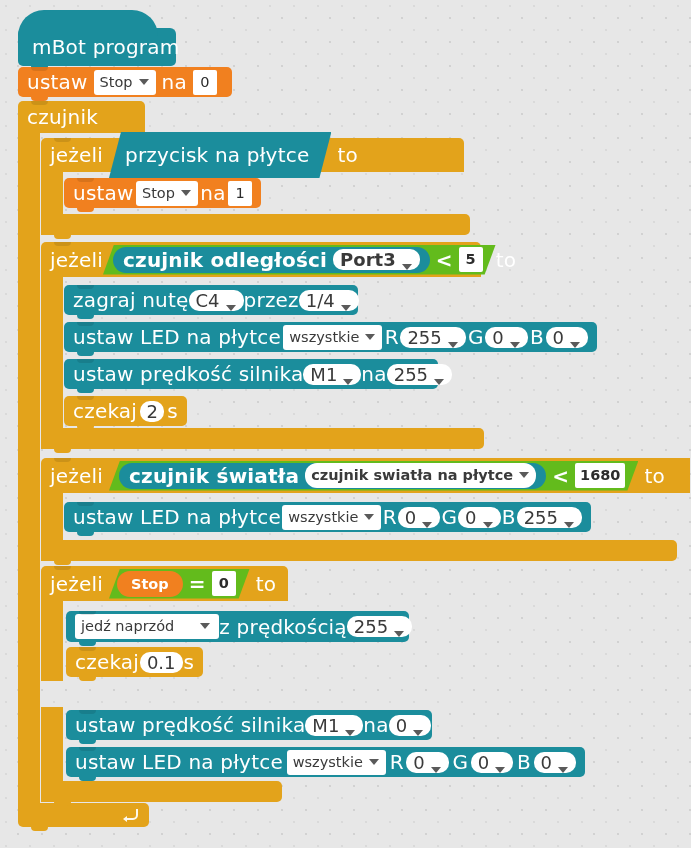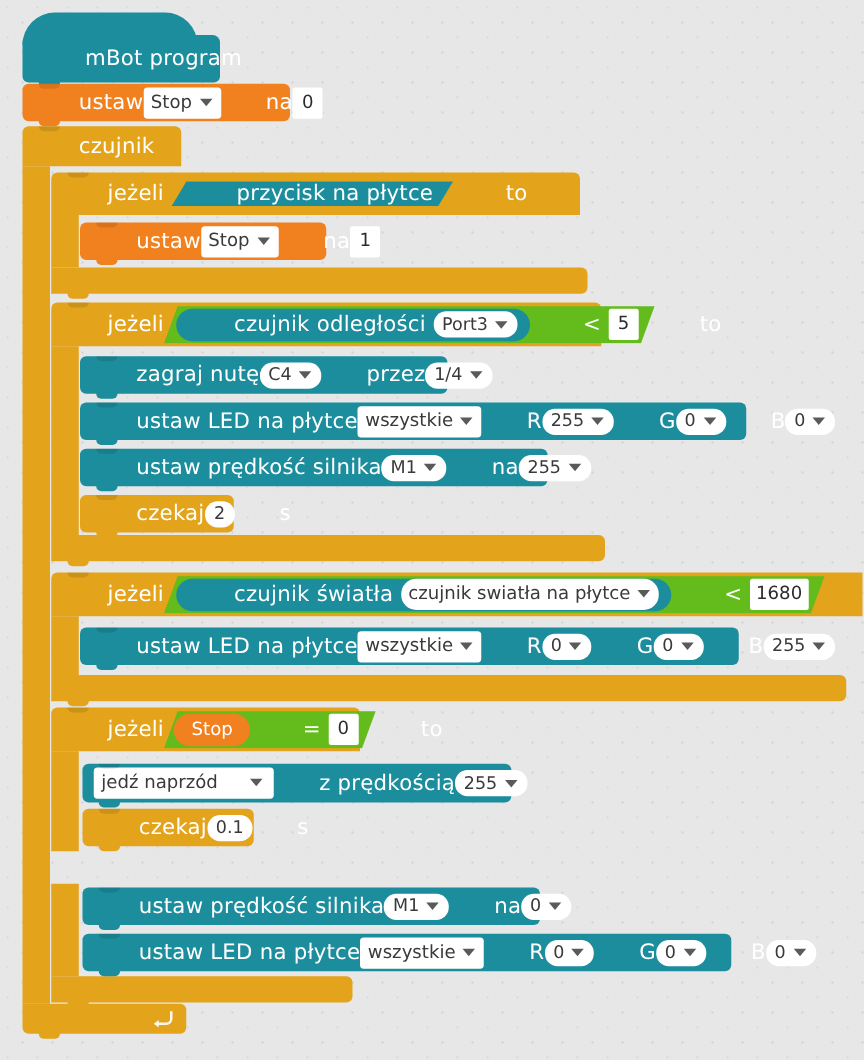--- a/index.html
+++ b/index.html
@@ -12,21 +12,21 @@
     background-size:24px 24px, 24px 24px;
     background-position:6px 6px, 18px 18px;
     font-family:"DejaVu Sans", sans-serif;
     overflow:hidden;
   }
   #canvas{position:relative;width:691px;height:848px;}
 
   
   .blk{position:absolute;box-sizing:border-box;}
   .row{display:flex;align-items:center;height:100%;}
-  .lbl{color:#fff;font-size:17px;letter-spacing:.2px;white-space:nowrap;margin-left:36px;}
+  .lbl{color:#fff;font-size:20px;letter-spacing:.2px;white-space:nowrap;}
 
   
   .c-hat{background:#1b8d9c;}
   .c-data{background:#f1801f;}
   .c-ctrl{background:#e3a31b;}
   .c-robot{background:#1b8d9c;}
 
   
   .stack{border-radius:5px;height:30px;padding:12px 9px;}
   .stack:after{ 
@@ -49,38 +49,38 @@
     background:rgba(0,0,0,.10);border-radius:0 0 4px 4px;}
   .cspine{position:absolute;left:0;width:22px;}
   .cfoot{position:absolute;left:0;height:20px;border-radius:0 5px 5px 0;}
   .cfoot:after{content:"";position:absolute;left:13px;bottom:-4px;width:17px;height:5px;
     background:inherit;border-radius:0 0 4px 4px;}
   .cmid{position:absolute;left:0;height:26px;border-radius:0 5px 5px 0;padding:0 9px;}
 
   
   .fld-rect{background:#fff;color:#3a3a3a;font-size:14.5px;border-radius:3px;
     padding:1px 6px 2px;display:inline-flex;align-items:center;height:22px;white-space:nowrap;}
-  .fld-round{background:#fff;color:#3a3a3a;font-size:14px;border-radius:10px;
-    padding:0 7px;display:inline-flex;align-items:center;height:21px;white-space:nowrap;}
+  .fld-round{background:#fff;color:#3a3a3a;font-size:18px;border-radius:10px;
+    padding:0 7px;display:inline-flex;align-items:flex-end;height:21px;white-space:nowrap;}
   .fld-num{background:#fff;color:#2c2c2c;font-size:14.5px;border-radius:2px;
     padding:1px 5px 2px;display:inline-flex;align-items:center;justify-content:center;
     height:22px;min-width:14px;white-space:nowrap;}
   .caret{display:inline-block;width:0;height:0;margin-left:6px;margin-right:1px;
     border-left:5px solid transparent;border-right:5px solid transparent;
     border-top:6px solid #5a5a5a;}
 
   
   .hex{position:relative;display:inline-flex;align-items:center;height:30px;
     padding:0 16px;color:#fff;
     clip-path:polygon(12px 0,100% 0,calc(100% - 12px) 100%,0 100%);}
 
   
   .opr{position:relative;display:inline-flex;align-items:center;height:30px;
     background:#63bb1c;padding:0 13px 0 10px;
-    clip-path:polygon(11px 0,100% 0,calc(100% - 11px) 100%,0 100%);}
+    clip-path:polygon(11px 0,100% 0,calc(100% - 11px) 100%,0 100%);font-weight:bold;}
 
   
   .rep{display:inline-flex;align-items:center;height:26px;background:#1b8d9c;
     border-radius:14px;padding:0 10px;color:#fff;}
   .rep-var{display:inline-flex;align-items:center;height:26px;background:#f1801f;
     border-radius:14px;padding:0 14px;color:#fff;font-size:14.5px;}
 
   .sp{display:inline-block;width:6px;}
   .sp2{display:inline-block;width:4px;}
 
@@ -122,21 +122,21 @@
   <div class="blk cspine c-ctrl" style="left:18px;top:133px;width:22px;height:670px;"></div>
   <div class="blk cfoot c-ctrl" style="left:18px;top:803px;width:131px;height:24px;border-radius:0 5px 5px 5px;"></div>
   <svg class="looparrow" style="left:123px;top:808px;" viewBox="0 0 16 14">
     <path d="M13 1 v6 a3 3 0 0 1 -3 3 H4 v-2 l-4 3 4 3 v-2 h6 a5 5 0 0 0 5 -5 V1z" fill="#ffffff" opacity="0.92"></path>
   </svg>
 
   <div class="blk cbar top c-ctrl" style="left:41px;top:138px;width:423px;height:34px;">
     <div class="row">
       <span class="lbl">jeżeli</span>
       <span class="sp"></span>
-      <div class="hex c-hat" style="height:20px;flex-direction:column;">
+      <div class="hex c-hat" style="height:46px;">
         <span class="lbl">przycisk na płytce</span>
         <span class="sp"></span>
       </div>
       <span class="sp"></span>
       <span class="lbl">to</span>
     </div>
   </div>
   <div class="blk cspine c-ctrl" style="left:41px;top:172px;width:22px;height:42px;"></div>
   <div class="blk cfoot c-ctrl" style="left:41px;top:214px;width:429px;height:21px;"></div>
 

